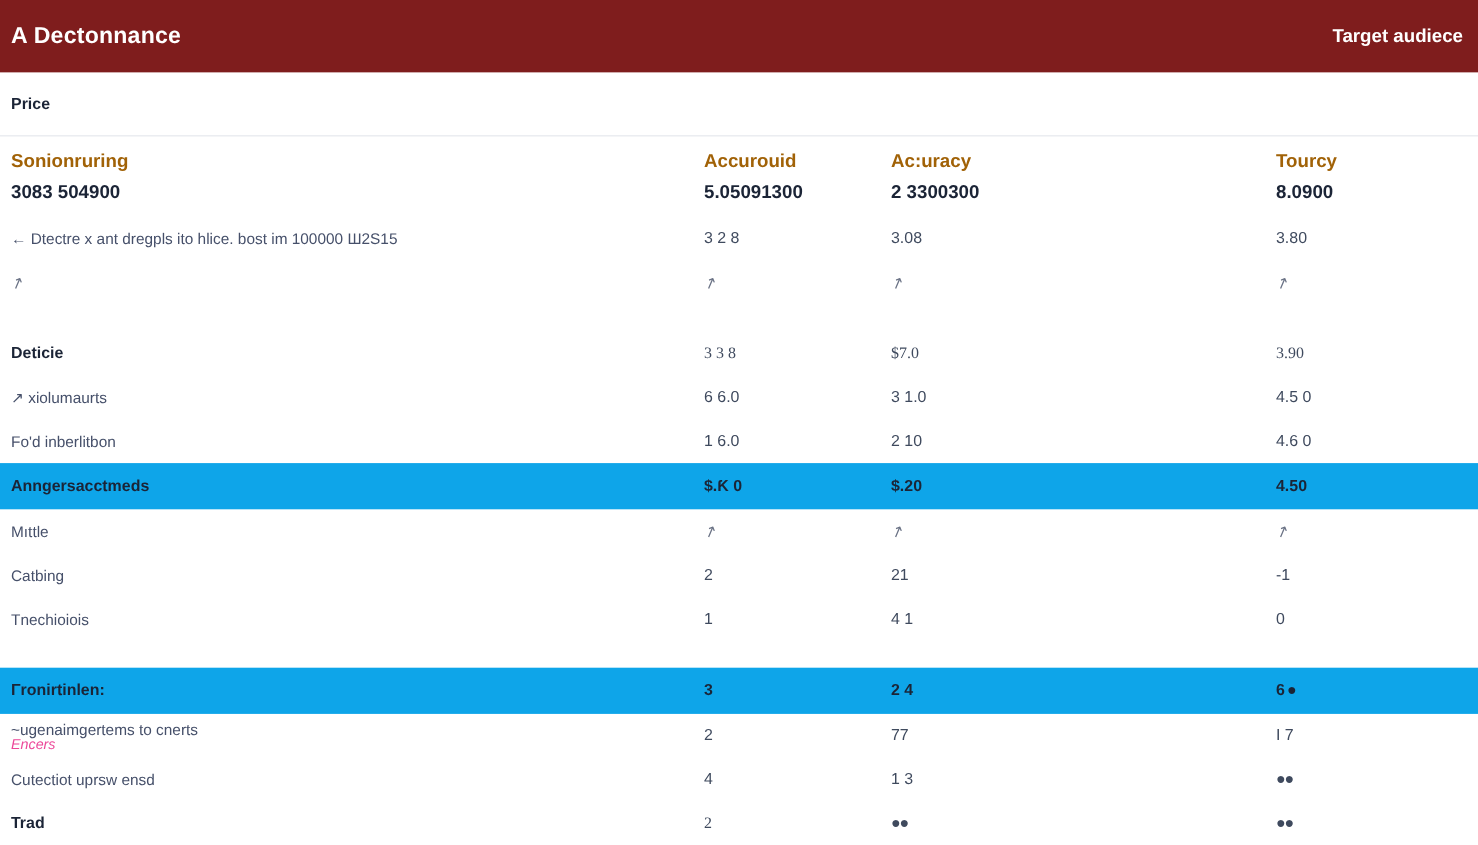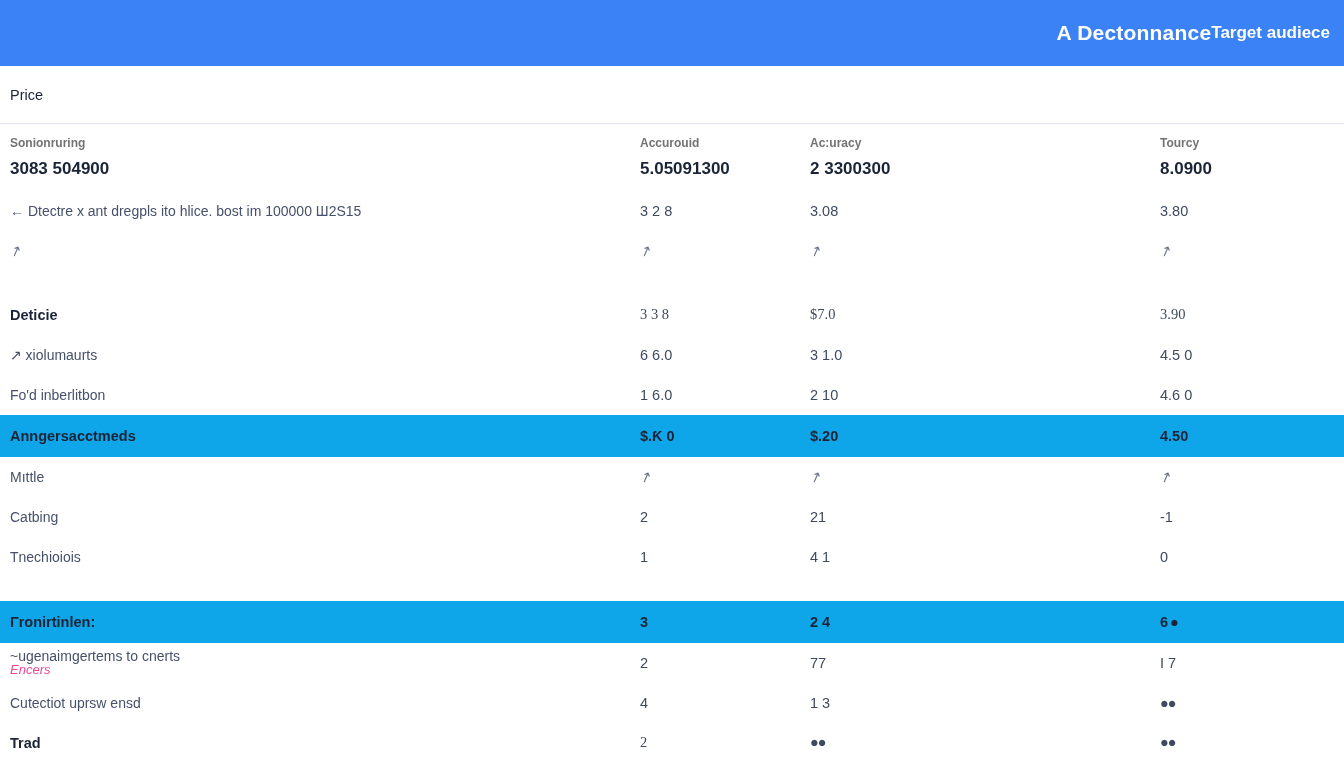--- a/index.html
+++ b/index.html
@@ -11,25 +11,25 @@
     width: 1344px;
     height: 768px;
     overflow: hidden;
     font-family: "Liberation Sans", sans-serif;
     color: #1b2436;
   }
 
   
   .header {
     height: 66px;
-    background: #3b82f6;
+    background: #7f1d1d;
     color: #ffffff;
     display: flex;
     align-items: center;
-    justify-content: flex-end;
+    justify-content: space-between;
     padding: 0 14px 0 10px;
     box-sizing: border-box;
   }
   .header-title {
     font-size: 21px;
     font-weight: bold;
     letter-spacing: 0.2px;
     white-space: nowrap;
   }
   .header-right {
@@ -44,21 +44,21 @@
     height: 58px;
     background: #ffffff;
     display: flex;
     align-items: center;
     padding: 0 10px;
     box-sizing: border-box;
     border-bottom: 1px solid #e3e6ec;
   }
   .subheader-label {
     font-size: 14.5px;
-    font-weight: normal;
+    font-weight: bold;
     color: #1b2436;
   }
 
   
   .table {
     width: 100%;
     border-collapse: collapse;
     table-layout: fixed;
   }
   .table col.c-label { width: 640px; }
@@ -72,23 +72,23 @@
     text-align: left;
   }
 
   
   tr.colhead td {
     padding-top: 12px;
     padding-bottom: 10px;
     vertical-align: top;
   }
   .colhead-name {
-    font-size: 12px;
-    font-weight: bold;
-    color: #737373;
+    font-size: 17px;
+    font-weight: bold;
+    color: #a16207;
     line-height: 1.25;
   }
   .colhead-value {
     font-size: 17px;
     font-weight: bold;
     color: #1b2436;
     line-height: 1.35;
     margin-top: 7px;
   }
   td.label-cell { padding-left: 10px; }

